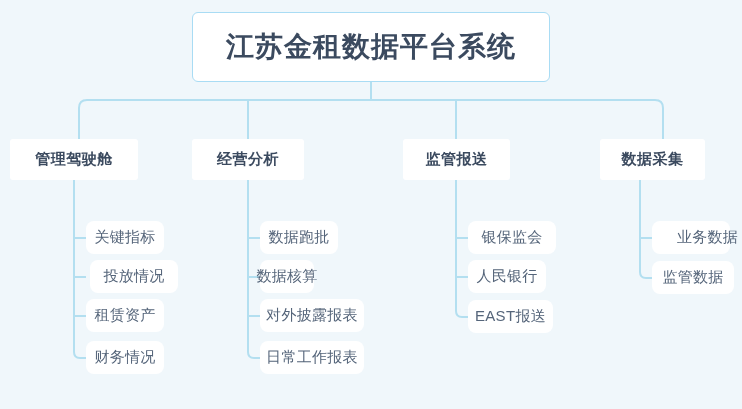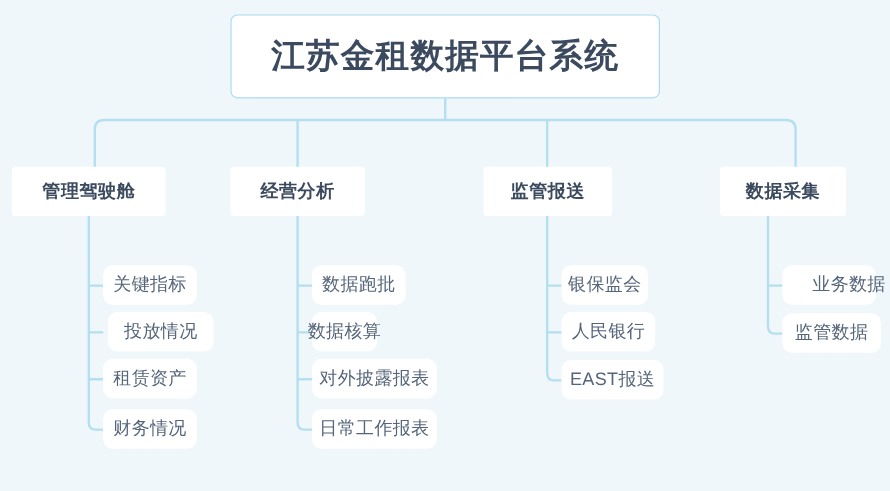--- a/index.html
+++ b/index.html
@@ -125,21 +125,21 @@
   <div class="node node-leaf" style="left:260px; top:260px; width:54px; height:33px;">
     <span>数据核算</span>
   </div>
   <div class="node node-leaf" style="left:260px; top:299px; width:104px; height:33px;">
     <span>对外披露报表</span>
   </div>
   <div class="node node-leaf" style="left:260px; top:341px; width:104px; height:33px;">
     <span>日常工作报表</span>
   </div>
 
-  <div class="node node-leaf" style="left:468px; top:221px; width:72px; height:33px;justify-content:center;">
+  <div class="node node-leaf" style="left:468px; top:221px; width:88px; height:33px;justify-content:center;">
     <span>银保监会</span>
   </div>
   <div class="node node-leaf" style="left:468px; top:260px; width:78px; height:33px;">
     <span>人民银行</span>
   </div>
   <div class="node node-leaf" style="left:468px; top:300px; width:85px; height:33px;">
     <span>EAST报送</span>
   </div>
 
   <div class="node node-leaf" style="left:652px; top:221px; width:78px; height:33px;padding-left:33px;">

